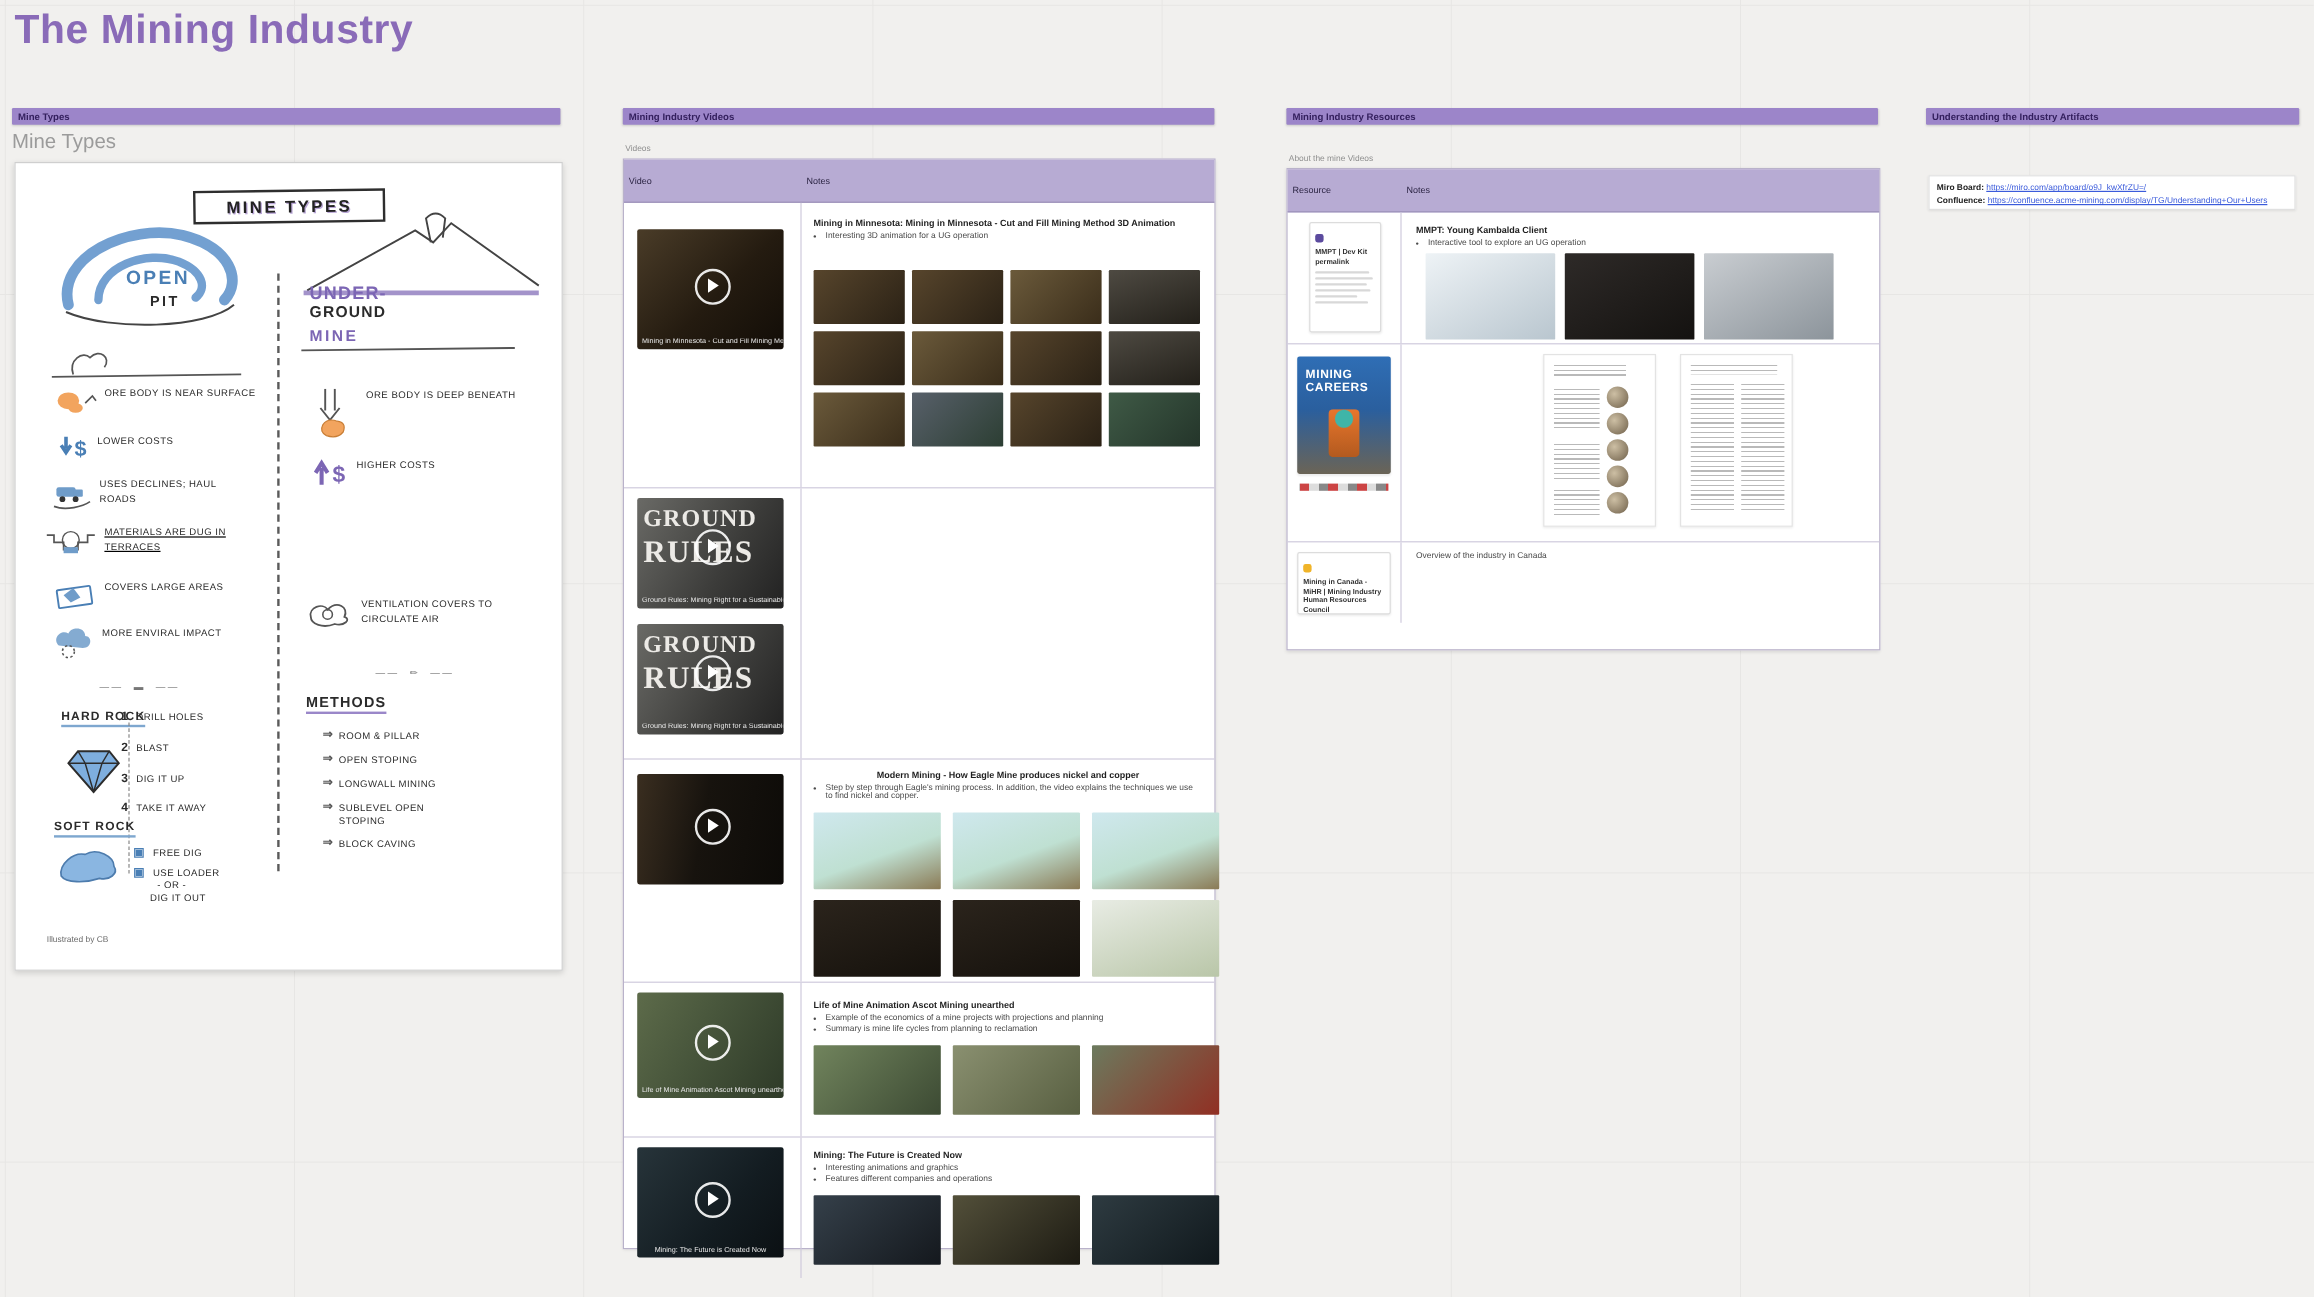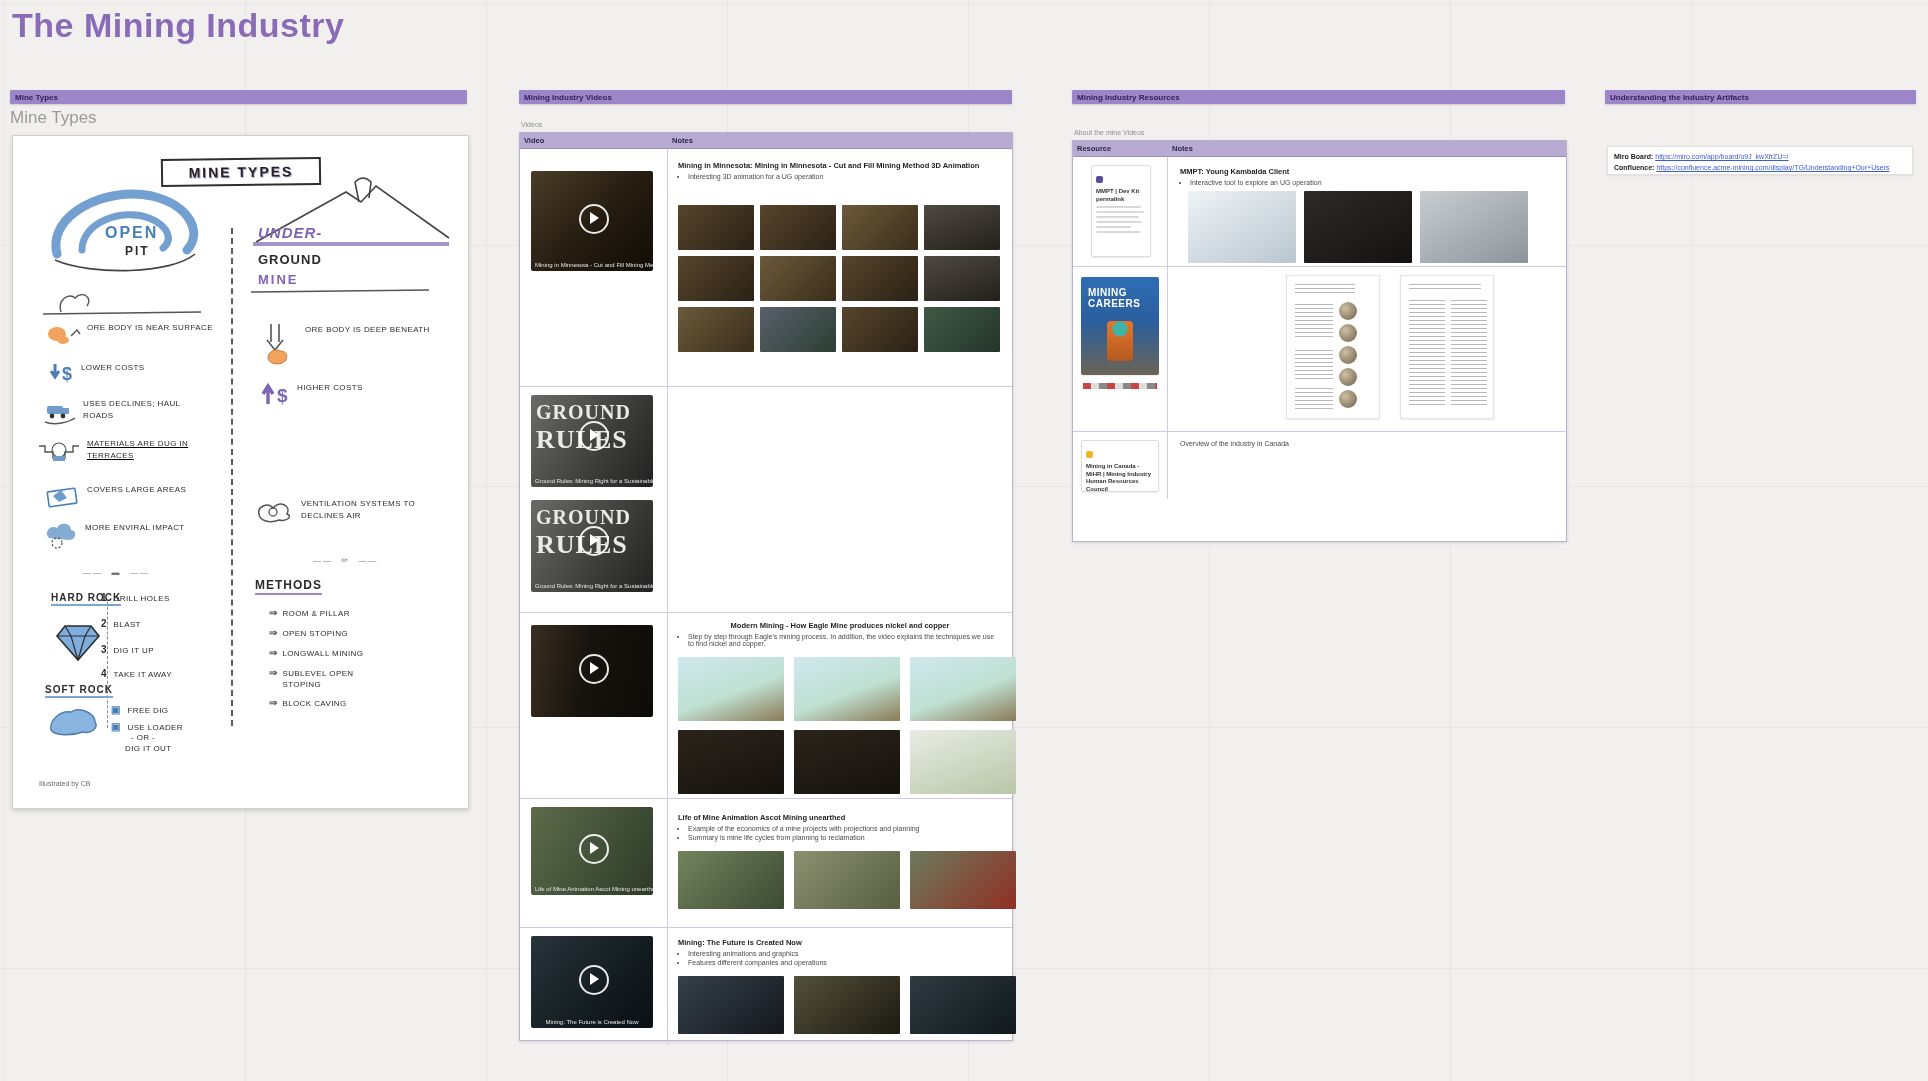--- a/index.html
+++ b/index.html
@@ -17,21 +17,21 @@
   
   .board-title{left:12px;top:6px;font-size:34px;font-weight:bold;color:#8a6bb8;letter-spacing:.5px;}
   
   .frame-bar{height:14px;background:#9c85c9;border-radius:1px;display:flex;align-items:center;box-shadow:0 1px 2px rgba(0,0,0,.15);}
   .frame-bar span{font-size:8px;font-weight:bold;color:#34205e;padding-left:5px;white-space:nowrap;}
   .frame-label{font-size:17px;color:#9b9b9b;}
   .mini-label{font-size:7px;color:#8f8f8f;}
   
   .tbl{background:#fff;border:1px solid #b9b2ca;box-shadow:0 1px 3px rgba(0,0,0,.12);}
   .t-head{display:flex;background:#b7abd3;border-bottom:1px solid #9c91b8;}
-  .t-head .hc{font-size:7.5px;font-weight:bold;color:#2c2544;padding:3px 4px;box-sizing:border-box;}
+  .t-head .hc{font-size:7.5px;font-weight:normal;color:#2c2544;padding:13px 4px;box-sizing:border-box;}
   .t-row{display:flex;border-bottom:1px solid #cfcadd;position:relative;}
   .t-row:last-child{border-bottom:none;}
   .c-left{box-sizing:border-box;border-right:1px solid #cfcadd;position:relative;}
   .c-right{flex:1;position:relative;}
   
   .vthumb{position:absolute;border-radius:2px;overflow:hidden;}
   .vthumb .cap{position:absolute;left:0;right:0;bottom:3px;text-align:center;font-size:6px;color:#e8e8e8;padding:0 4px;white-space:nowrap;overflow:hidden;}
   .play{position:absolute;left:50%;top:46%;width:26px;height:26px;margin:-13px 0 0 -13px;border:2px solid rgba(255,255,255,.9);border-radius:50%;}
   .play::after{content:"";position:absolute;left:9px;top:6px;border-left:9px solid #fff;border-top:6px solid transparent;border-bottom:6px solid transparent;}
   .bg-mine1{background:linear-gradient(135deg,#4a3c28 0%,#241b10 55%,#120d07 100%);}
@@ -146,21 +146,21 @@
     <path d="M18 76 C55 92 135 90 158 70" fill="none" stroke="#444" stroke-width="1.6"></path>
   </svg>
   <div class="hd-open" style="left:92px;top:88px;">OPEN</div>
   <div class="hd-pit" style="left:112px;top:108px;">PIT</div>
 
   <svg class="abs" style="left:238px;top:36px;" width="200" height="80" viewBox="0 0 200 80">
     <path d="M5 70 L95 20 L110 30 L125 14 L198 66" fill="none" stroke="#444" stroke-width="1.6"></path>
     <path d="M108 30 L104 10 Q112 2 120 10 L118 26" fill="none" stroke="#444" stroke-width="1.6"></path>
     <path d="M2 72 L198 72" stroke="#7c66b4" stroke-width="4" opacity=".7"></path>
   </svg>
-  <div class="hd-ug" style="left:245px;top:88px;font-style:italic;">UNDER-</div>
+  <div class="hd-ug" style="left:245px;top:100px;">UNDER-</div>
   <div class="hd-ug2" style="left:245px;top:116px;">GROUND</div>
   <div class="hd-ug3" style="left:245px;top:136px;">MINE</div>
 
   <svg class="abs" style="left:30px;top:152px;" width="160" height="28" viewBox="0 0 160 28">
     <path d="M18 24 C14 12 26 4 32 10 C40 2 50 10 44 18" fill="none" stroke="#555" stroke-width="1.4"></path>
     <path d="M0 26 L158 24" stroke="#555" stroke-width="1.4"></path>
   </svg>
   <div class="sk-item" style="left:34px;top:186px;">
     <svg width="34" height="24" viewBox="0 0 34 24">
       <ellipse cx="10" cy="12" rx="9" ry="7" fill="#f2a45e"></ellipse>
@@ -224,21 +224,21 @@
       <path d="M7 22 L7 8 M2 12 L7 4 L12 12" stroke="#7c66b4" stroke-width="3.4" fill="none"></path>
       <text x="16" y="20" font-size="19" fill="#7c66b4" font-weight="bold">$</text>
     </svg>
     <span class="tx">HIGHER COSTS</span>
   </div>
   <div class="sk-item" style="left:242px;top:362px;">
     <svg width="40" height="26" viewBox="0 0 40 26">
       <path d="M4 16 C2 8 14 4 18 10 C26 2 36 8 32 16 C38 18 32 24 24 22 C14 26 4 22 4 16 Z" fill="none" stroke="#555" stroke-width="1.5"></path>
       <circle cx="18" cy="14" r="4" fill="none" stroke="#555" stroke-width="1.3"></circle>
     </svg>
-    <span class="tx">VENTILATION SYSTEMS TO DECLINES AIR</span>
+    <span class="tx">VENTILATION COVERS TO CIRCULATE AIR</span>
   </div>
 
   <div class="sk-break" style="left:70px;top:432px;">——&nbsp;&nbsp;▬&nbsp;&nbsp;——</div>
   <div class="sk-break" style="left:300px;top:420px;">——&nbsp;&nbsp;✏&nbsp;&nbsp;——</div>
 
   <div class="sk-sec" style="left:38px;top:456px;">HARD ROCK</div>
   <svg class="abs" style="left:42px;top:486px;" width="46" height="40" viewBox="0 0 46 40">
     <path d="M10 4 L36 4 L44 14 L23 38 L2 14 Z" fill="#7eaede" stroke="#2c2c2c" stroke-width="1.6"></path>
     <path d="M2 14 L44 14 M10 4 L16 14 L23 38 M36 4 L30 14 L23 38" stroke="#2c2c2c" stroke-width="1.2" fill="none"></path>
   </svg>

